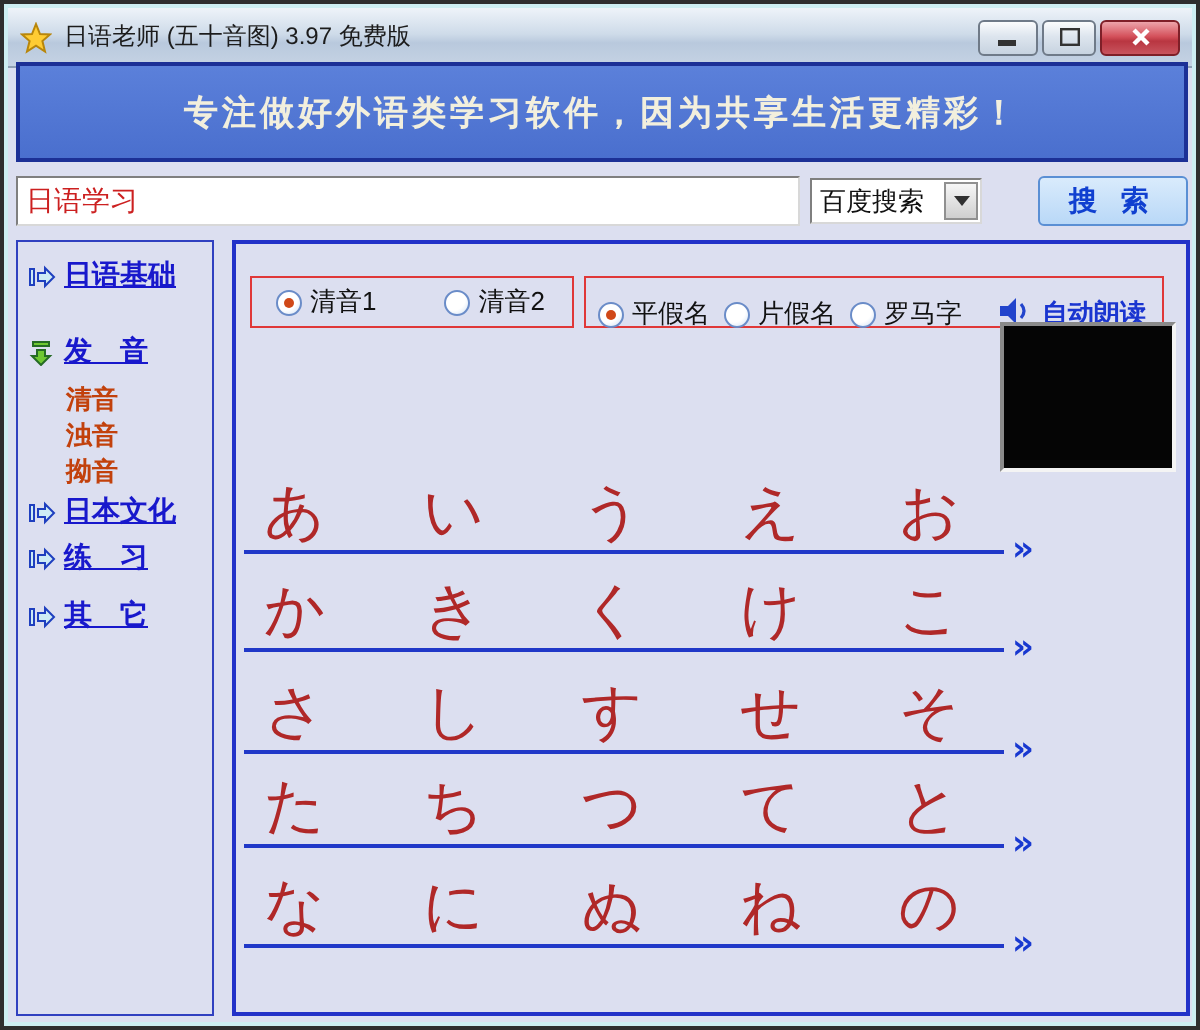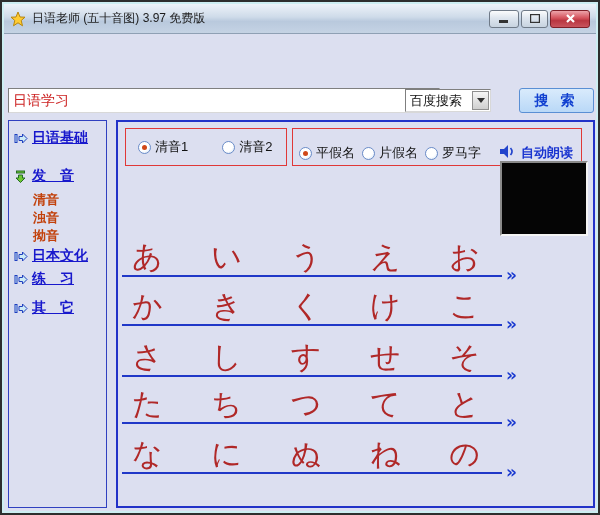--- a/index.html
+++ b/index.html
@@ -44,21 +44,21 @@
     background:linear-gradient(#5b80da, #4a6fce);
     border:2px solid #1c3096;
     display:flex; align-items:center; justify-content:center;
   }
   .banner span{
     color:#f2efdd; font-size:17px; font-weight:bold; letter-spacing:2px;
   }
 
   
   .search-input{
-    position:absolute; left:6px; top:86px; width:432px; height:25px;
+    position:absolute; left:6px; top:86px; width:392px; height:25px;
     border:1px solid; border-color:#7f7f7f #d8d8d8 #d8d8d8 #7f7f7f;
     background:#fff; color:#cc2020; font-size:14px; padding:0 4px;
     font-family:"Liberation Sans", sans-serif;
   }
   .combo{
     position:absolute; left:403px; top:87px; width:86px; height:23px;
     background:#fff; border:1px solid; border-color:#7f7f7f #d8d8d8 #d8d8d8 #7f7f7f;
     display:flex; align-items:center; cursor:pointer;
   }
   .combo-text{ font-size:13px; color:#111; padding-left:4px; flex:1; }
@@ -95,21 +95,21 @@
     font-weight:bold; cursor:pointer;
   }
   .nav-ic{ width:14px; height:13px; flex:0 0 auto; }
 
   
   .panel{
     position:absolute; left:114px; top:118px; width:479px; height:388px;
     border:2px solid #2232c8;
   }
   .opt-group{
-    position:absolute; top:6px; height:38px;
+    position:absolute; top:16px; height:26px;
     border:1px solid #e03838;
     display:flex; align-items:center; font-size:13px; color:#111;
   }
   .grp1{ left:7px; width:162px; padding-left:12px; gap:34px; }
   .grp2{ left:174px; width:290px; padding:12px 8px 0 6px; gap:7px; }
   .radio-item{ display:flex; align-items:center; gap:4px; cursor:pointer; }
   .radio{
     width:13px; height:13px; border-radius:50%;
     border:1px solid #6a8cc8;
     background:radial-gradient(circle at 35% 30%, #ffffff 55%, #cfe0f4);
@@ -167,20 +167,23 @@
         </svg>
       </div>
       <div class="win-btn close">
         <svg width="9" height="9" viewBox="0 0 9 9">
           <path d="M1 1 L8 8 M8 1 L1 8" stroke="#fff" stroke-width="2.2"></path>
         </svg>
       </div>
     </div>
   </div>
 
+  <div class="banner">
+    <span>专注做好外语类学习软件，因为共享生活更精彩！</span>
+  </div>
 
   <input class="search-input" value="日语学习" style="">
   <div class="combo">
     <span class="combo-text">百度搜索</span>
     <span class="combo-btn">
       <span class="combo-arrow"></span>
     </span>
   </div>
   <div class="search-btn">搜 索</div>
 

